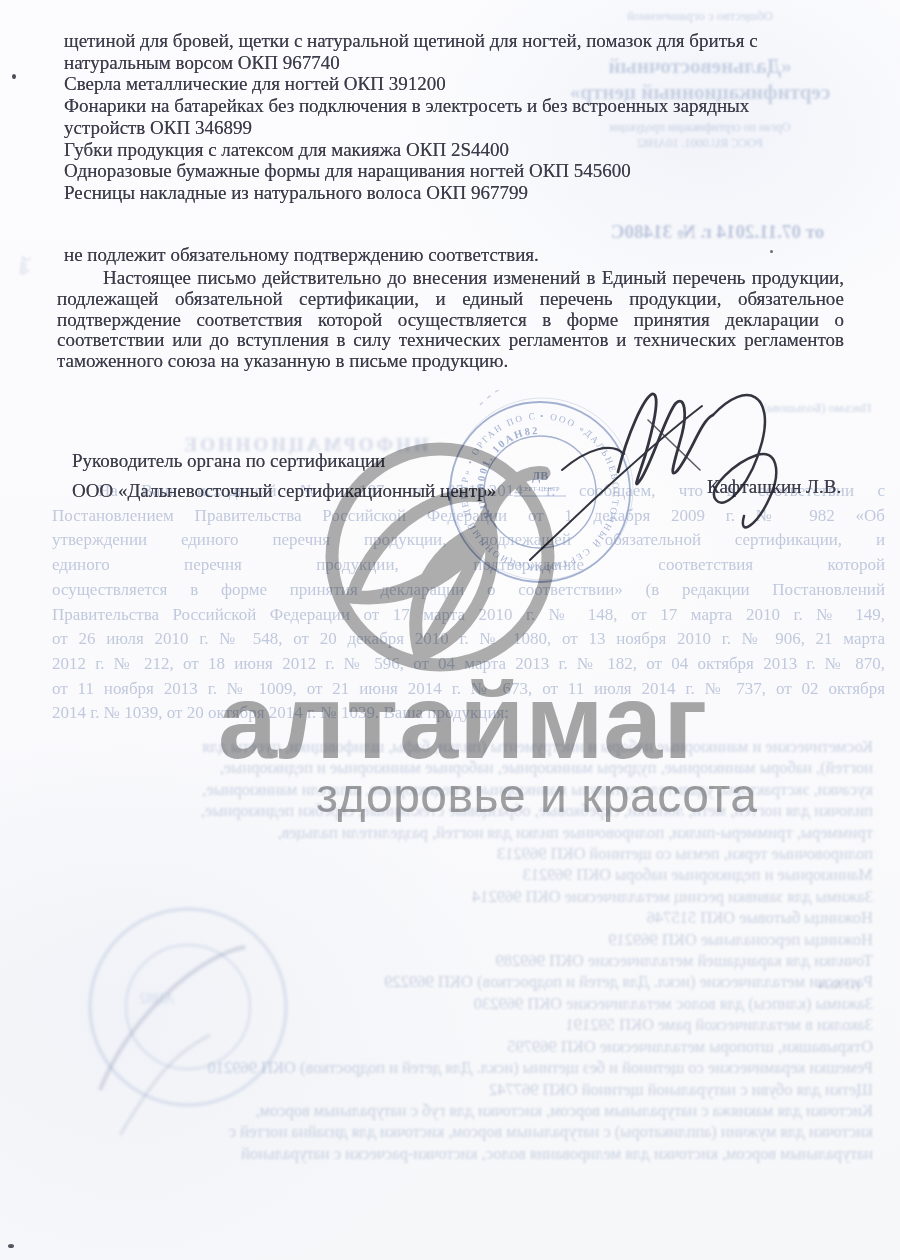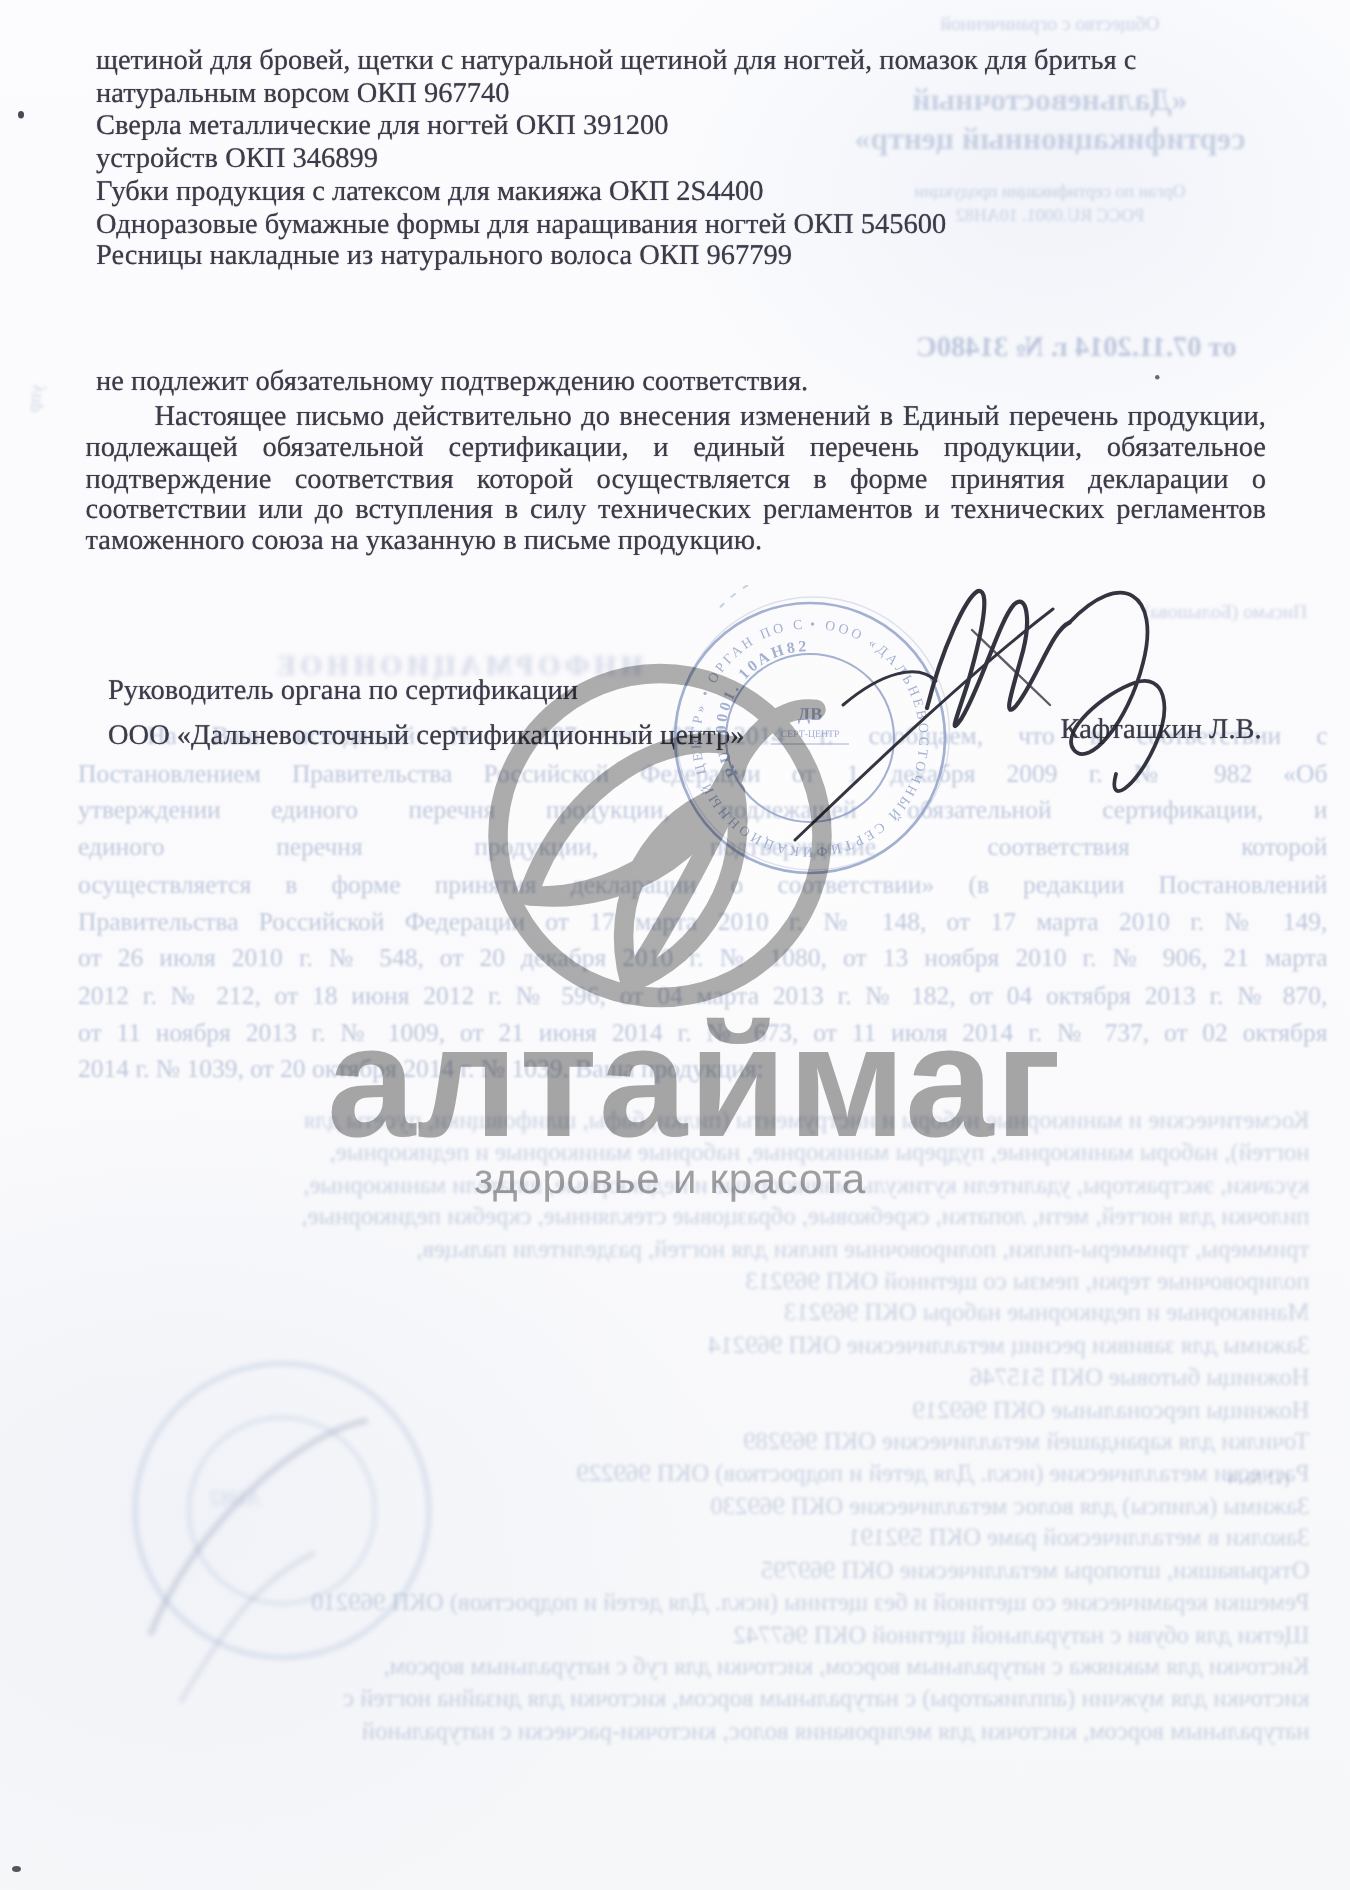--- a/index.html
+++ b/index.html
@@ -17,21 +17,21 @@
   .lh-a{line-height:21.7px;}
   .lh-b{line-height:20.8px;}
   .just{text-align:justify;text-align-last:justify;}
   .indent{text-indent:46px;}
   .ghost{color:rgba(116,136,180,.44);filter:blur(.8px);}
   .ghost-soft{color:rgba(120,140,184,.36);filter:blur(1.1px);}
   .flip{transform:scaleX(-1);}
   .wm{mix-blend-mode:multiply;color:#a8a8a8;}
   .wm-word{font-family:"Liberation Sans",sans-serif;font-weight:700;font-size:106px;
     letter-spacing:1px;line-height:1;filter:blur(.4px);}
-  .wm-tag{font-family:"Liberation Sans",sans-serif;font-weight:400;font-size:28px;
+  .wm-tag{font-family:"Liberation Sans",sans-serif;font-weight:400;font-size:48px;
     letter-spacing:.5px;line-height:1;filter:blur(.4px);color:#a3a3a3;}
   .lh-small{font-size:13px;line-height:15px;margin-bottom:30px;}
   .lh-big{font-size:21px;line-height:26px;font-weight:700;}
   .lh-tiny{font-size:12px;line-height:16px;}
   .gap14{margin-top:14px;}
   .speck{position:absolute;background:#4a4a55;border-radius:50%;}
   svg text{font-family:"Liberation Serif",serif;}
 </style>
 </head>
 <body>
@@ -100,20 +100,21 @@
       <path d="M40 205 C 70 130, 140 70, 185 62" stroke="rgba(125,138,170,.28)" stroke-width="4"></path>
       <path d="M60 250 C 90 200, 110 170, 150 150" stroke="rgba(125,138,170,.20)" stroke-width="3"></path>
     </g>
     <text x="96" y="118" font-size="14" fill="rgba(150,168,205,.35)" transform="scale(-1,1) translate(-210,0)">АН82</text>
   </svg>
 
   <div class="abs ink fs-main lh-a nowrap" style="left:64px;top:30px;width:780px;">
       <div class="ln">щетиной для бровей, щетки с натуральной щетиной для ногтей, помазок для бритья с</div>
       <div class="ln">натуральным ворсом ОКП 967740</div>
       <div class="ln">Сверла металлические для ногтей ОКП 391200</div>
+      <div class="ln">Фонарики на батарейках без подключения в электросеть и без встроенных зарядных</div>
       <div class="ln">устройств ОКП 346899</div>
       <div class="ln">Губки продукция с латексом для макияжа ОКП 2S4400</div>
       <div class="ln">Одноразовые бумажные формы для наращивания ногтей ОКП 545600</div>
       <div class="ln">Ресницы накладные из натурального волоса ОКП 967799</div>
     </div>
 
   <div class="abs ink fs-main lh-b nowrap" style="left:57px;top:268px;width:787px;">
       <div class="ln just indent">Настоящее письмо действительно до внесения изменений в Единый перечень продукции,</div>
       <div class="ln just">подлежащей обязательной сертификации, и единый перечень продукции, обязательное</div>
       <div class="ln just">подтверждение соответствия которой осуществляется в форме принятия декларации о</div>

